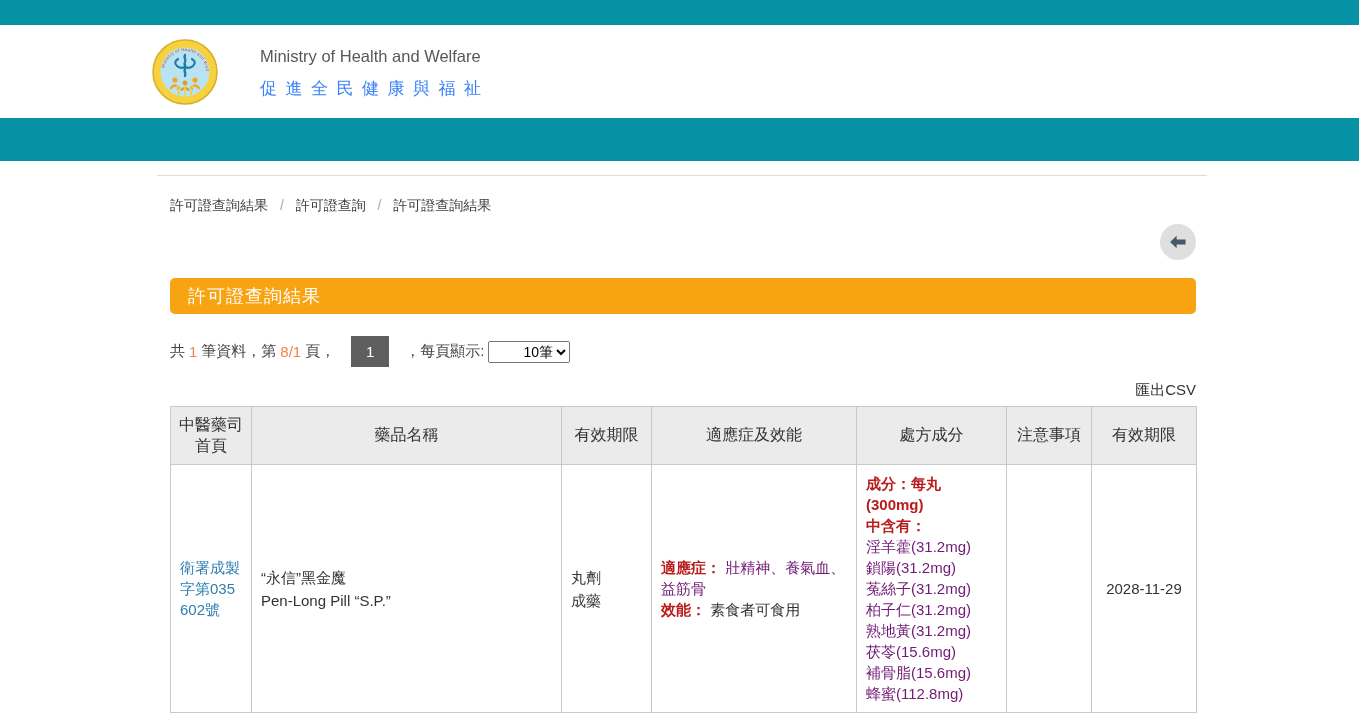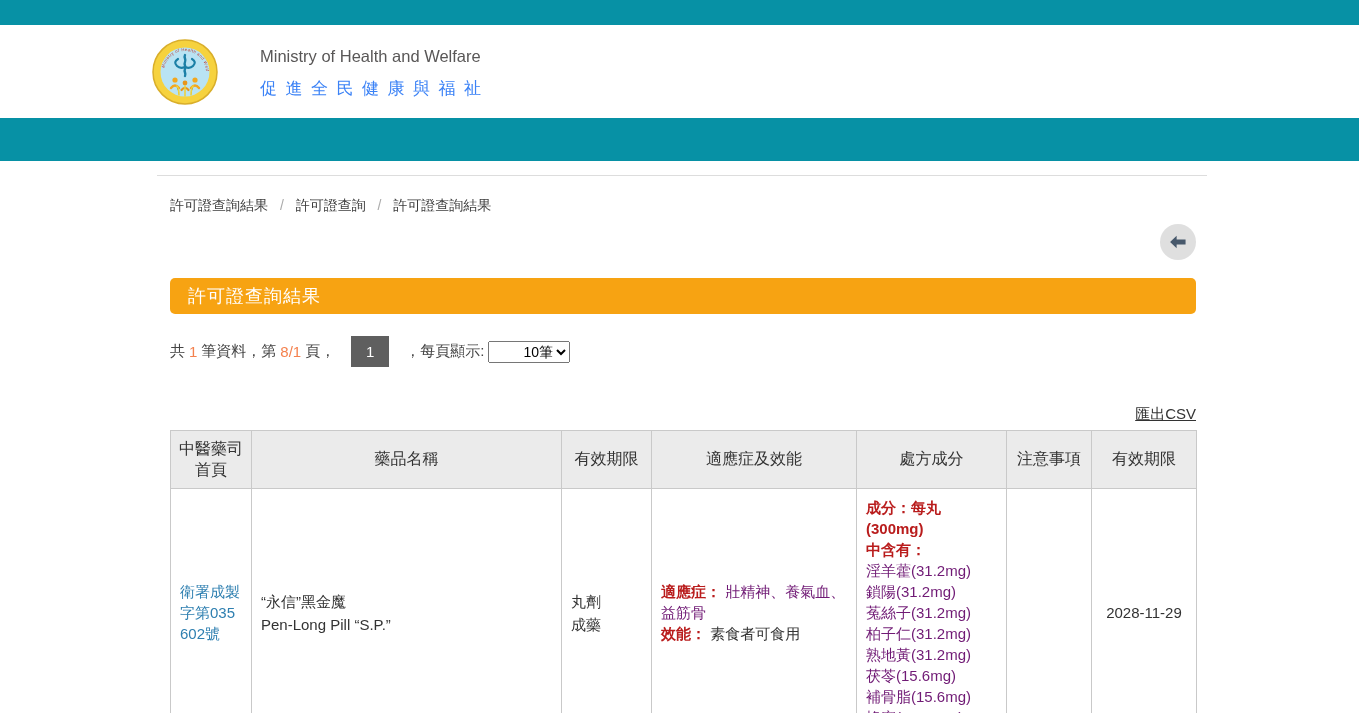--- a/index.html
+++ b/index.html
@@ -35,21 +35,21 @@
   .section-bar { margin-top:18px; height:36px; background:#F7A312; border-radius:5px;
                  display:flex; align-items:center; padding-left:18px; }
   .section-bar span { color:#fff; font-size:18px; letter-spacing:1px; }
 
   .pagination { margin-top:22px; display:flex; align-items:center; font-size:15px; color:#444; }
   .orange-num { color:#F4814E; margin:0 4px; }
   .page-btn { width:38px; height:31px; background:#5F5F5F; color:#fff; border:none; font-size:15px;
               margin:0 16px; cursor:pointer; }
   .per-page-select { margin-left:4px; font-size:14px; height:22px; font-family:inherit;padding-left:30px; }
 
-  .csv-row { text-align:right; margin-top:38px; font-size:15px;text-decoration:underline; }
+  .csv-row { text-align:right; margin-top:14px; font-size:15px; }
   .csv-row a { color:#333; text-decoration:none; cursor:pointer; }
 
   table.results { width:1026px; border-collapse:collapse; margin-top:6px; table-layout:fixed; }
   table.results th { background:#EBEBEB; border:1px solid #C9C9C9; font-weight:normal; font-size:16px;
                      color:#333; height:58px; text-align:center; padding:4px 6px; }
   table.results td { border:1px solid #C9C9C9; font-size:15px; vertical-align:middle;
                      padding:8px 9px; height:225px; background:#fff; }
   .c-license { width:81px; }  .c-name { width:310px; } .c-form { width:90px; }
   .c-indic { width:205px; }   .c-ingr { width:150px; } .c-notes { width:85px; } .c-expiry { width:105px; }
 

